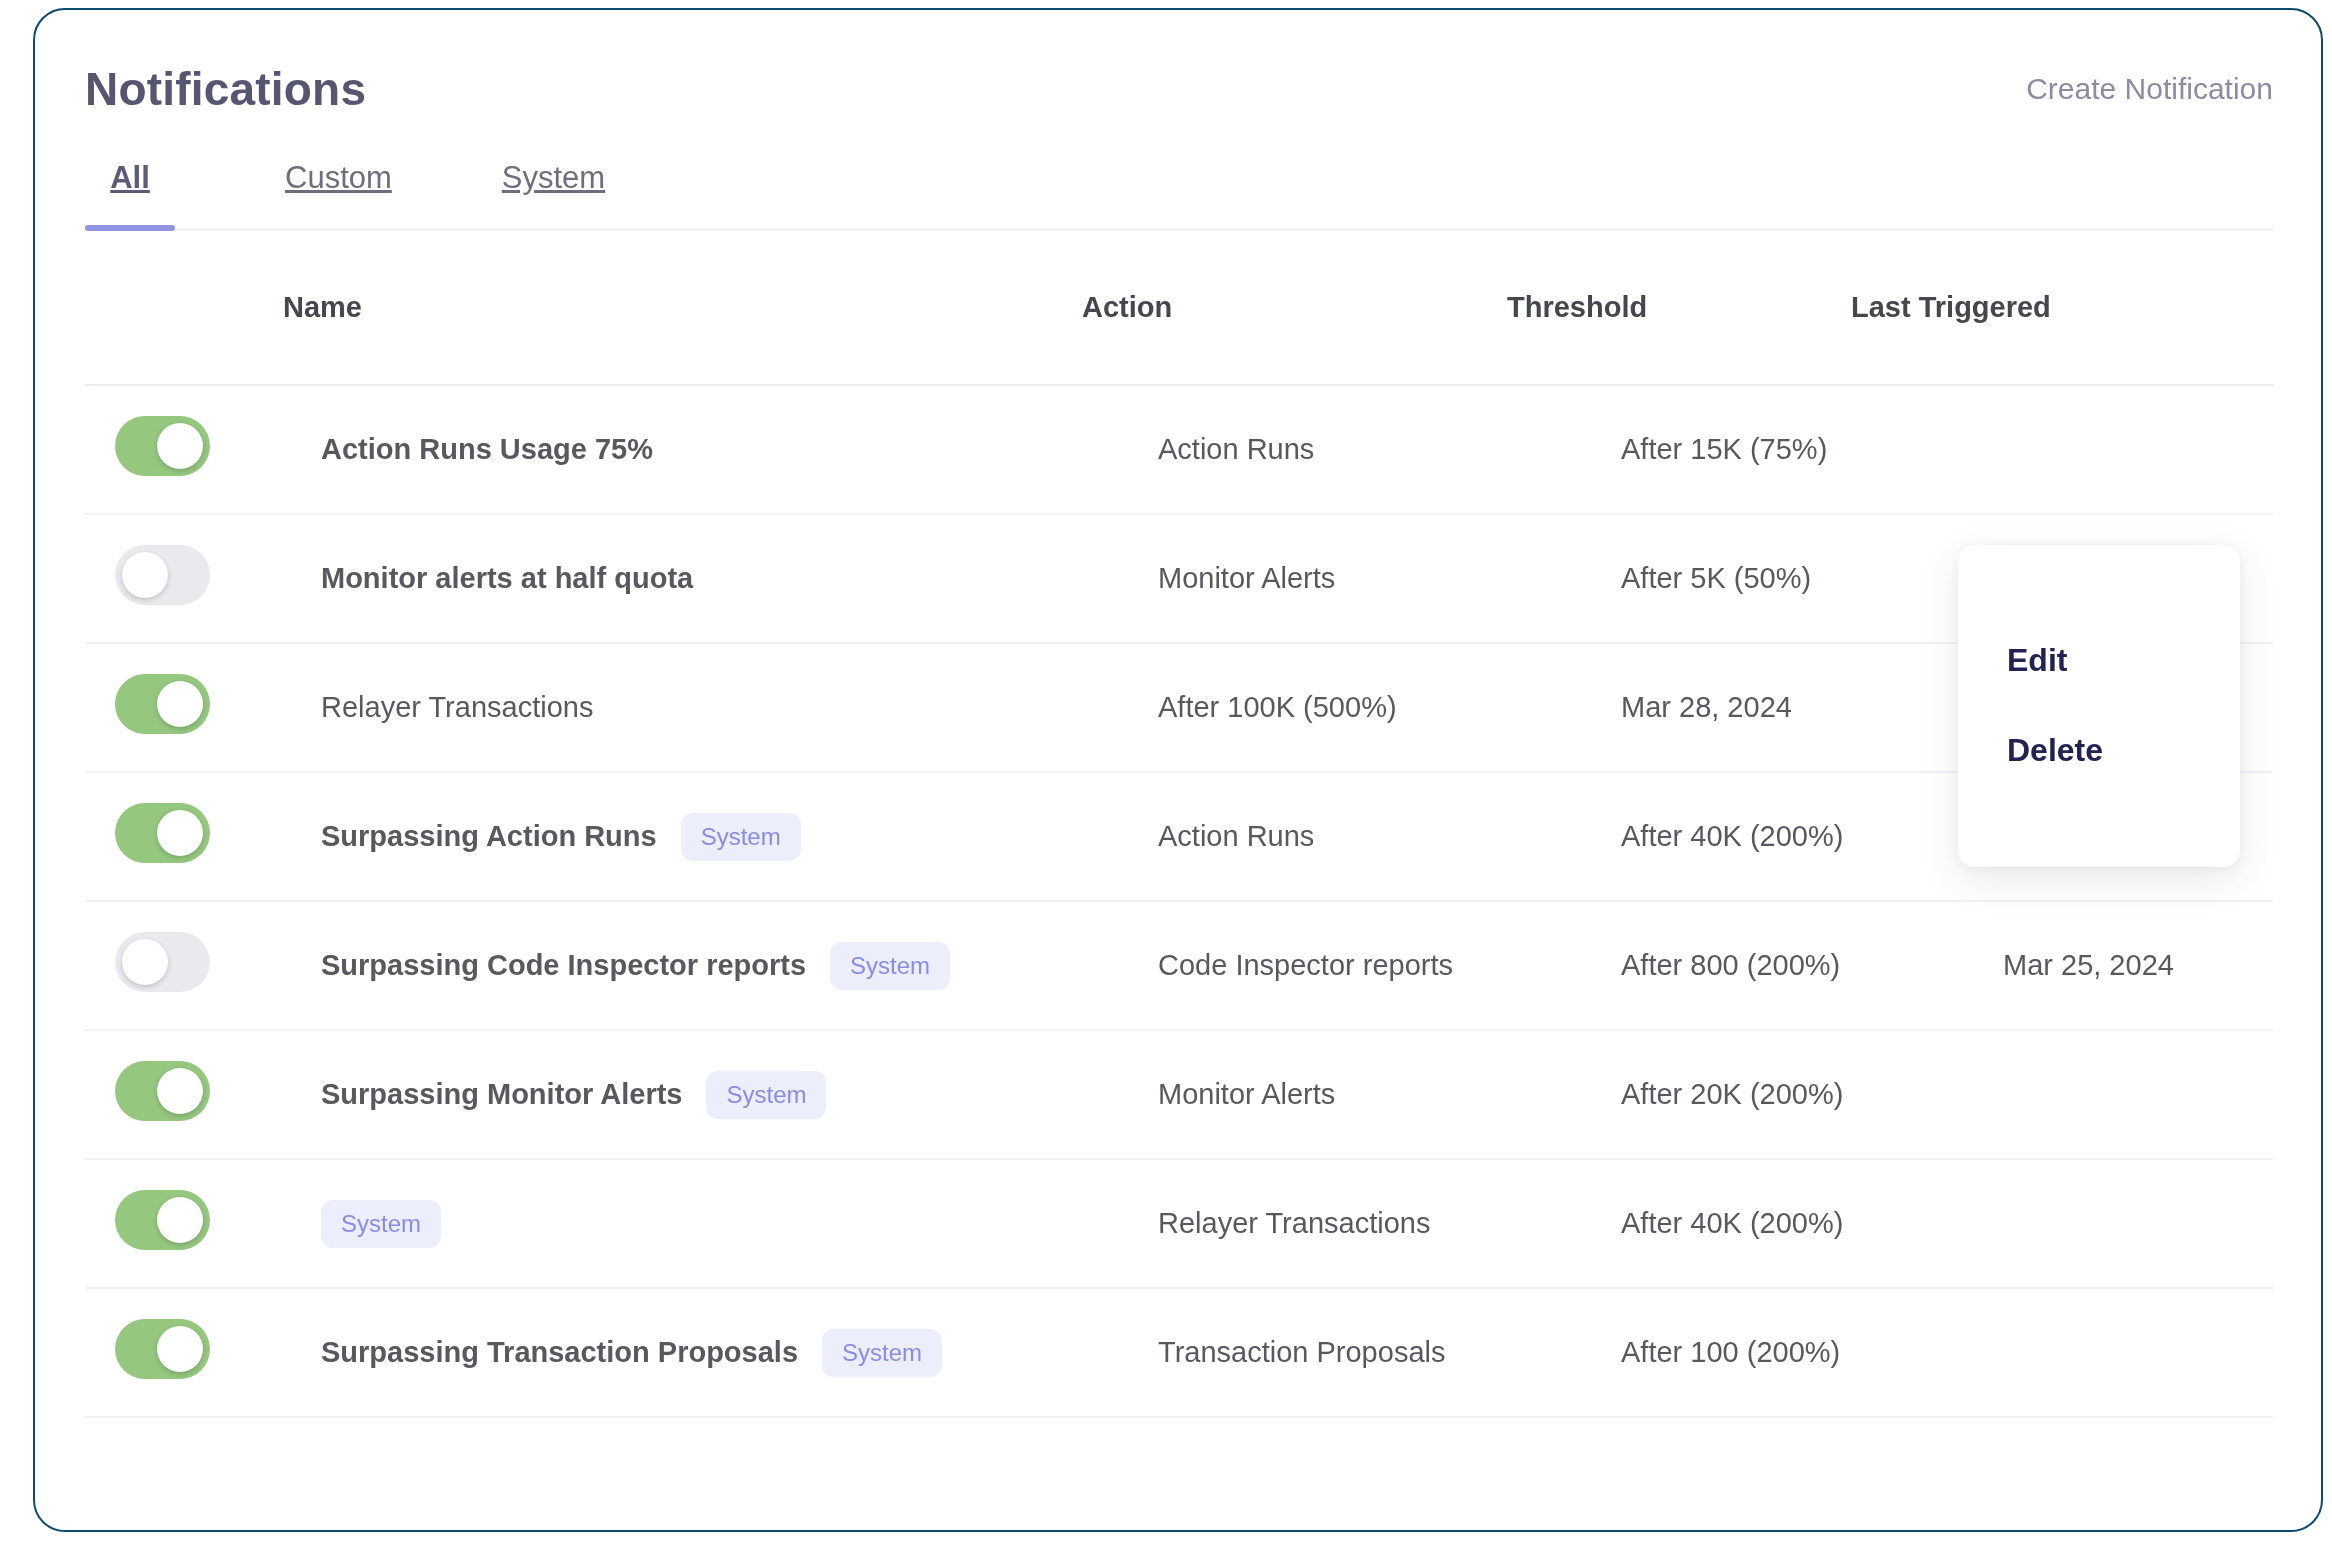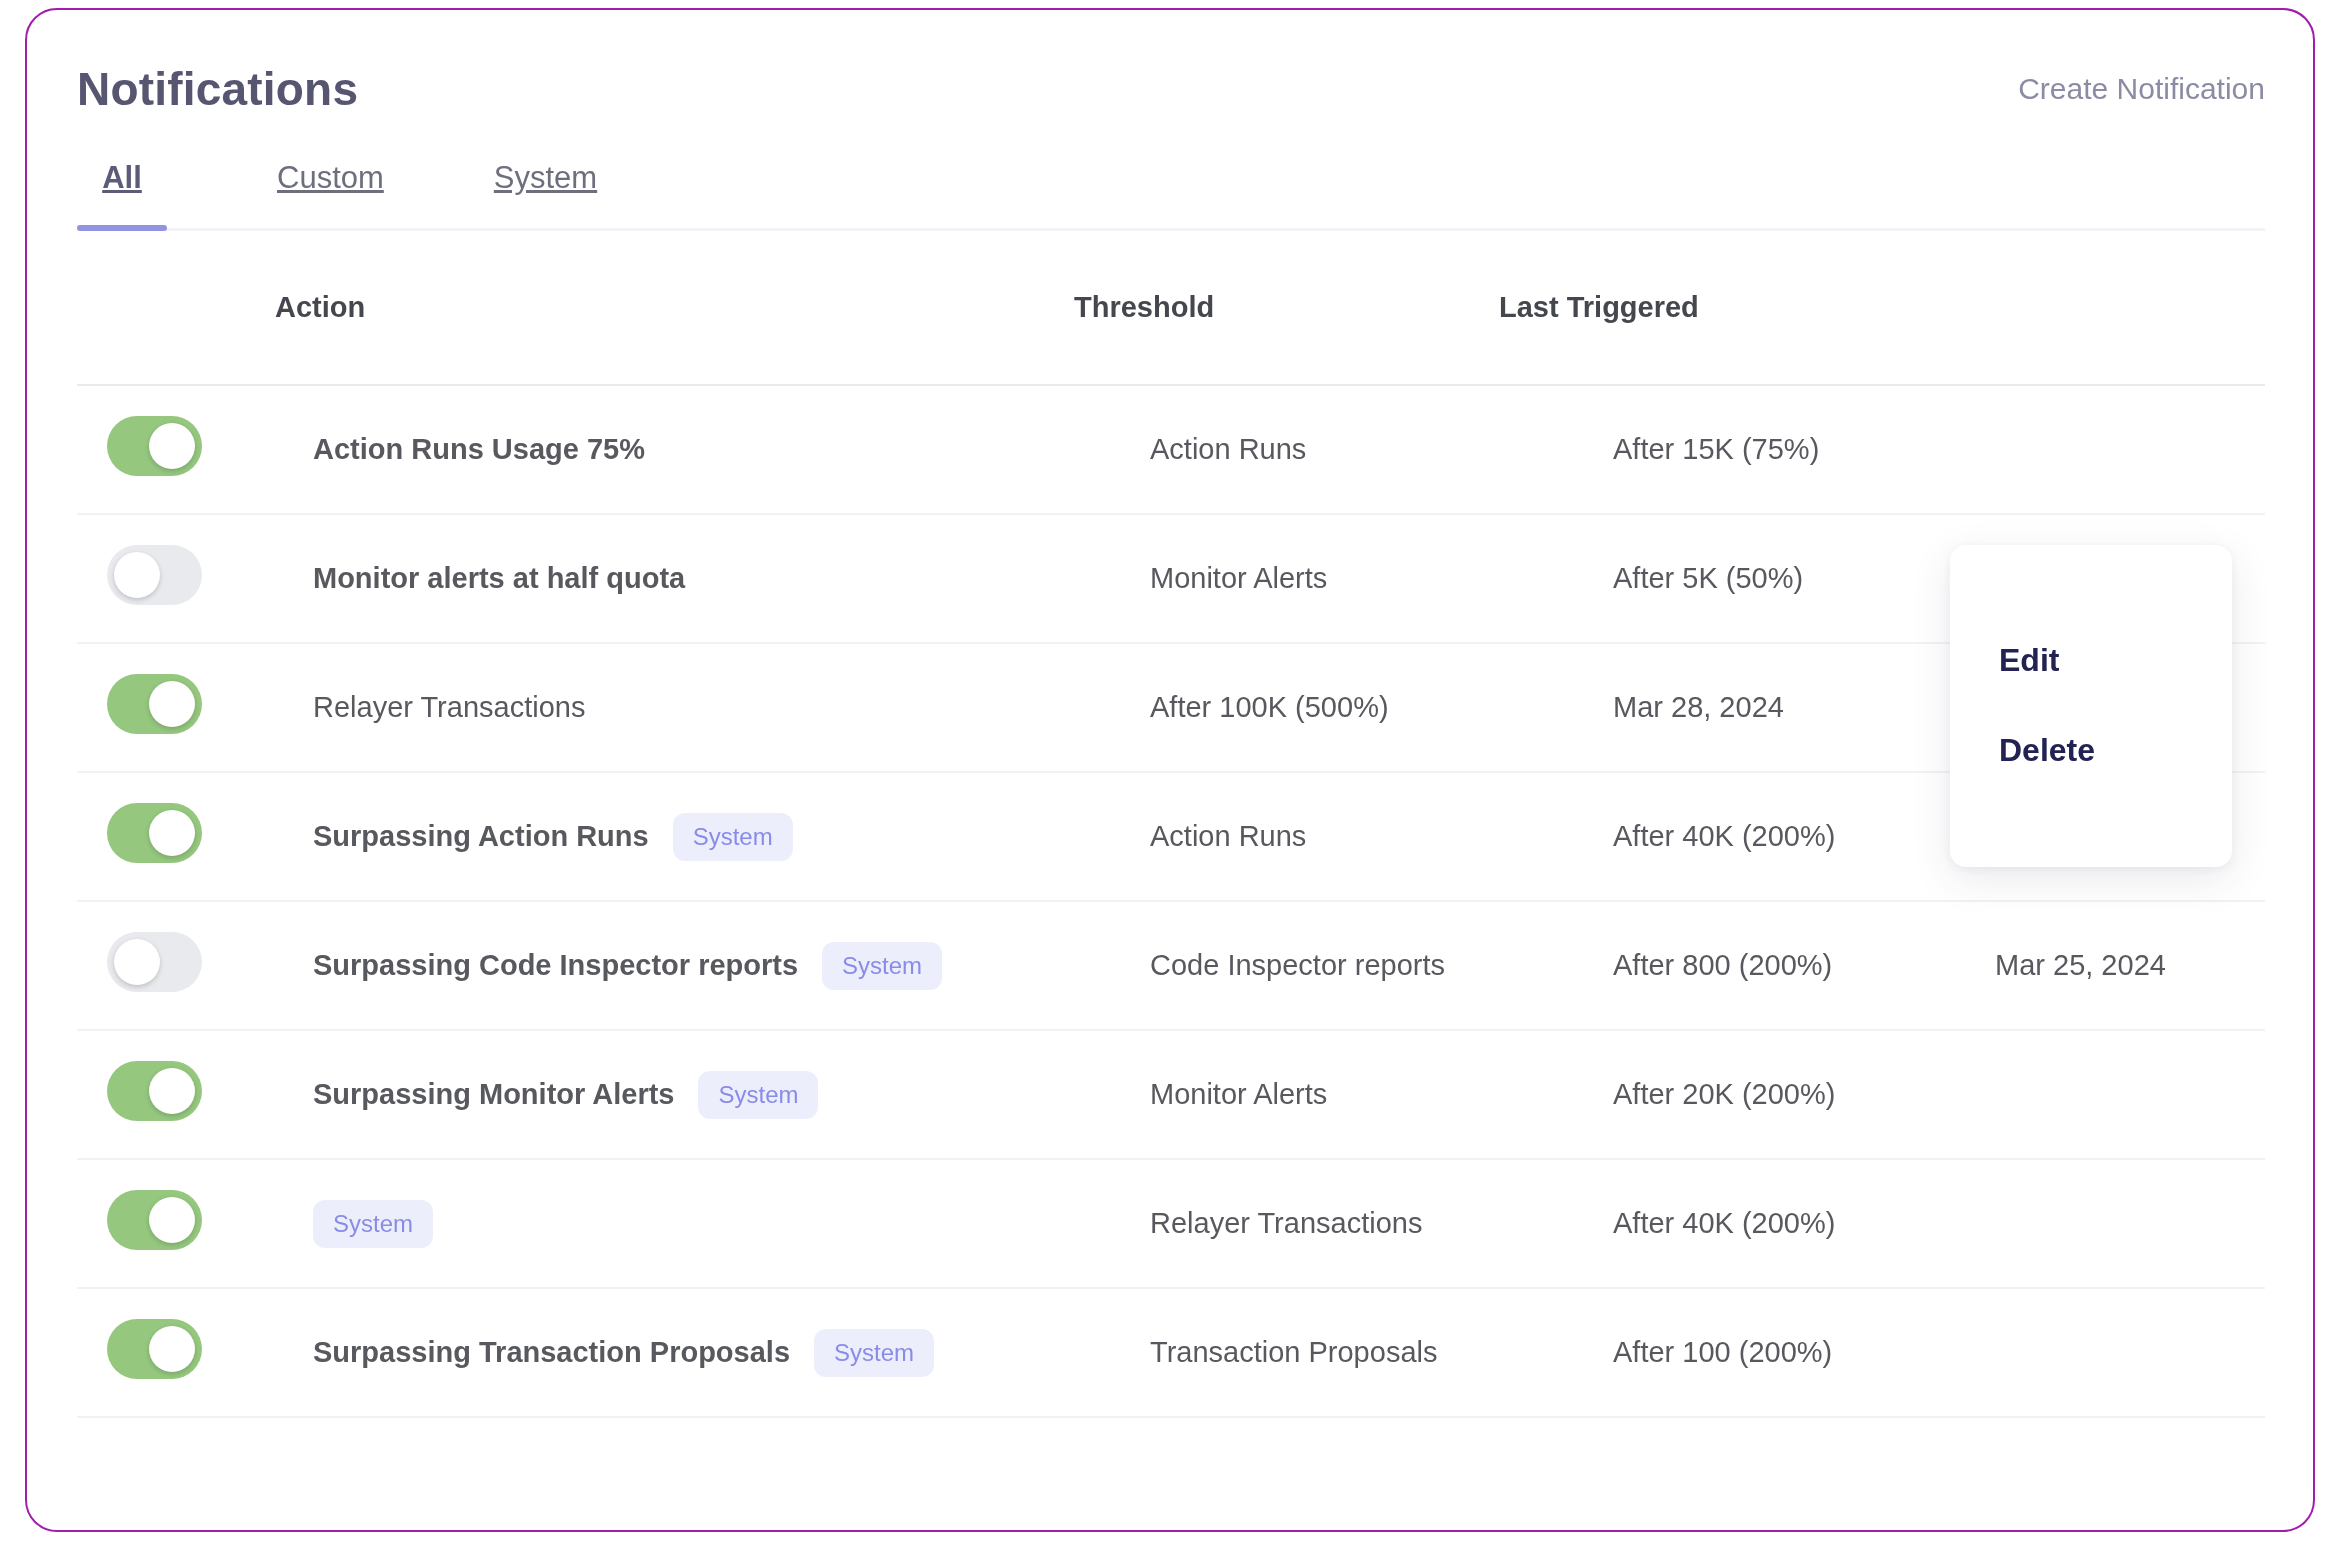--- a/index.html
+++ b/index.html
@@ -4,25 +4,25 @@
 <style>
   * { box-sizing: border-box; margin: 0; padding: 0; }
   html, body {
     width: 2332px; height: 1564px;
     background: #ffffff;
     font-family: "Liberation Sans", "DejaVu Sans", sans-serif;
     -webkit-font-smoothing: antialiased;
   }
   .card {
     position: relative;
-    margin: 8px 0 0 25px;
+    margin: 8px 0 0 33px;
     width: 2290px;
     height: 1524px;
     background: #ffffff;
-    border: 2px solid #a21caf;
+    border: 2px solid #0c4a6e;
     border-radius: 32px;
     padding: 0 48px 0 50px;
     overflow: hidden;
   }
   
   .card-header {
     display: flex;
     align-items: center;
     justify-content: space-between;
     padding-top: 52px;
@@ -181,20 +181,21 @@
 
   <div class="tabs">
     <div class="tab active">All</div>
     <div class="tab">Custom</div>
     <div class="tab">System</div>
   </div>
 
   <div class="table">
     <div class="tr head">
       <div class="th cell-toggle"></div>
+      <div class="th">Name</div>
       <div class="th">Action</div>
       <div class="th">Threshold</div>
       <div class="th">Last Triggered</div>
       <div class="th"></div>
     </div>
     <div id="rows">
   <div class="tr data-row">
     <div class="td cell-toggle">
       <span class="toggle on"><span class="knob"></span></span>
     </div>

